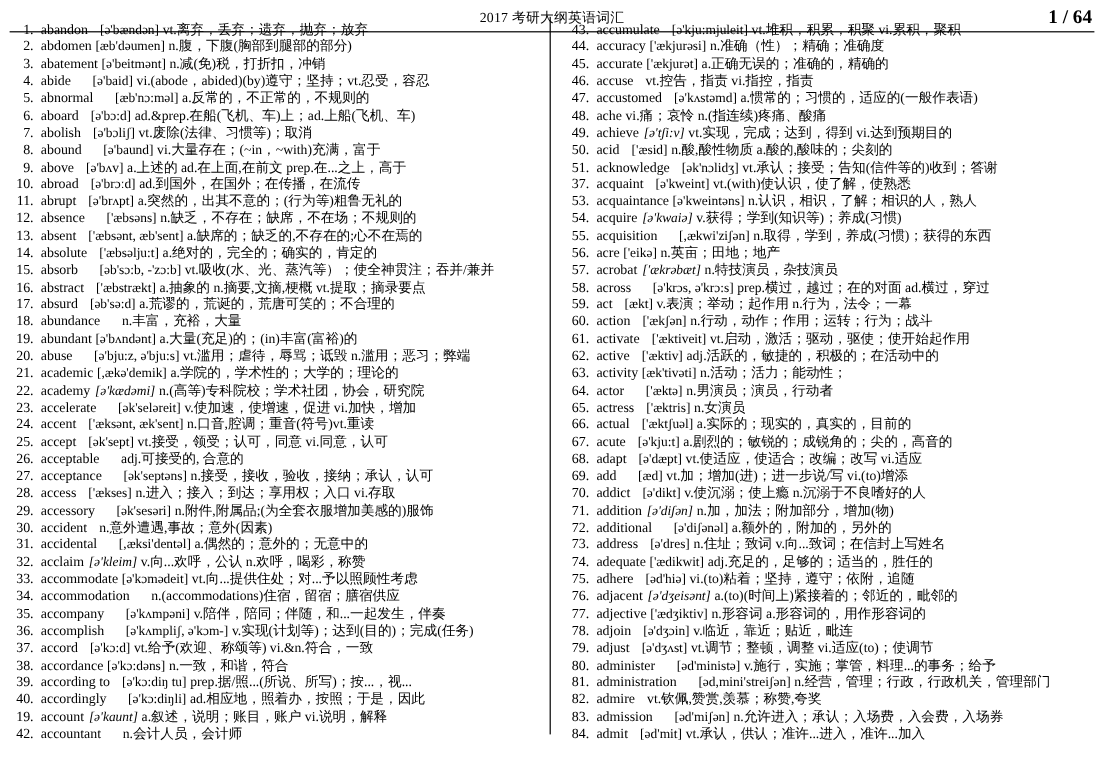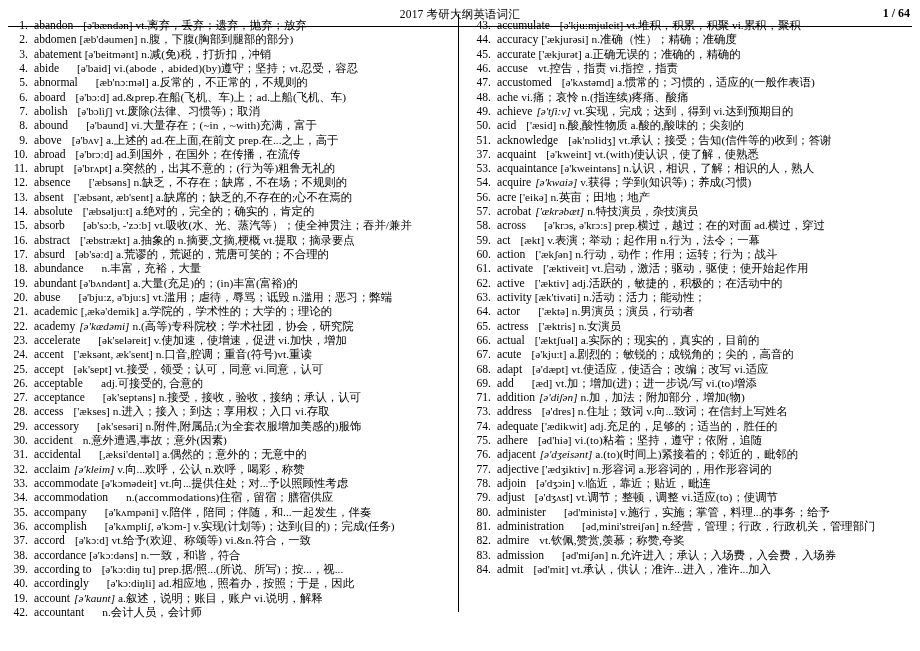--- a/index.html
+++ b/index.html
@@ -35,21 +35,21 @@
     top: 7px;
     text-align: center;
     font-size: 11.5px;
     font-family: "Liberation Serif", "DejaVu Serif", serif;
     letter-spacing: 0.2px;
   }
   .header-pageno {
     position: absolute;
     right: 10px;
     top: 6px;
-    font-size: 12px;
+    font-size: 16px;
     font-weight: bold;
   }
   .header-rule {
     position: absolute;
     left: 8px;
     right: 8px;
     top: 26px;
     height: 0;
     border-top: 1px solid #000;
   }
@@ -351,20 +351,24 @@
           </li>
           <li class="entry">
             <span class="entry-num">53.</span>
             <span class="entry-body"><span class="word">acquaintance</span><span class="phon sp0">[ə'kweintəns]</span><span class="sense">n.认识，相识，了解；相识的人，熟人</span></span>
           </li>
           <li class="entry">
             <span class="entry-num">54.</span>
             <span class="entry-body"><span class="word">acquire</span><span class="phon sp1">[ə'kwaiə]</span><span class="sense">v.获得；学到(知识等)；养成(习惯)</span></span>
           </li>
           <li class="entry">
+            <span class="entry-num">55.</span>
+            <span class="entry-body"><span class="word">acquisition</span><span class="phon sp3">[,ækwi'ziʃən]</span><span class="sense">n.取得，学到，养成(习惯)；获得的东西</span></span>
+          </li>
+          <li class="entry">
             <span class="entry-num">56.</span>
             <span class="entry-body"><span class="word">acre</span><span class="phon sp0">['eikə]</span><span class="sense">n.英亩；田地；地产</span></span>
           </li>
           <li class="entry">
             <span class="entry-num">57.</span>
             <span class="entry-body"><span class="word">acrobat</span><span class="phon sp1">['ækrəbæt]</span><span class="sense">n.特技演员，杂技演员</span></span>
           </li>
           <li class="entry">
             <span class="entry-num">58.</span>
             <span class="entry-body"><span class="word">across</span><span class="phon sp3">[ə'krɔs, ə'krɔ:s]</span><span class="sense">prep.横过，越过；在的对面 ad.横过，穿过</span></span>
@@ -407,22 +411,30 @@
           </li>
           <li class="entry">
             <span class="entry-num">68.</span>
             <span class="entry-body"><span class="word">adapt</span><span class="phon sp2">[ə'dæpt]</span><span class="sense">vt.使适应，使适合；改编；改写 vi.适应</span></span>
           </li>
           <li class="entry">
             <span class="entry-num">69.</span>
             <span class="entry-body"><span class="word">add</span><span class="phon sp3">[æd]</span><span class="sense">vt.加；增加(进)；进一步说/写 vi.(to)增添</span></span>
           </li>
           <li class="entry">
+            <span class="entry-num">70.</span>
+            <span class="entry-body"><span class="word">addict</span><span class="phon sp2">[ə'dikt]</span><span class="sense">v.使沉溺；使上瘾 n.沉溺于不良嗜好的人</span></span>
+          </li>
+          <li class="entry">
             <span class="entry-num">71.</span>
             <span class="entry-body"><span class="word">addition</span><span class="phon sp1">[ə'diʃən]</span><span class="sense">n.加，加法；附加部分，增加(物)</span></span>
+          </li>
+          <li class="entry">
+            <span class="entry-num">72.</span>
+            <span class="entry-body"><span class="word">additional</span><span class="phon sp3">[ə'diʃənəl]</span><span class="sense">a.额外的，附加的，另外的</span></span>
           </li>
           <li class="entry">
             <span class="entry-num">73.</span>
             <span class="entry-body"><span class="word">address</span><span class="phon sp2">[ə'dres]</span><span class="sense">n.住址；致词 v.向...致词；在信封上写姓名</span></span>
           </li>
           <li class="entry">
             <span class="entry-num">74.</span>
             <span class="entry-body"><span class="word">adequate</span><span class="phon sp0">['ædikwit]</span><span class="sense">adj.充足的，足够的；适当的，胜任的</span></span>
           </li>
           <li class="entry">

